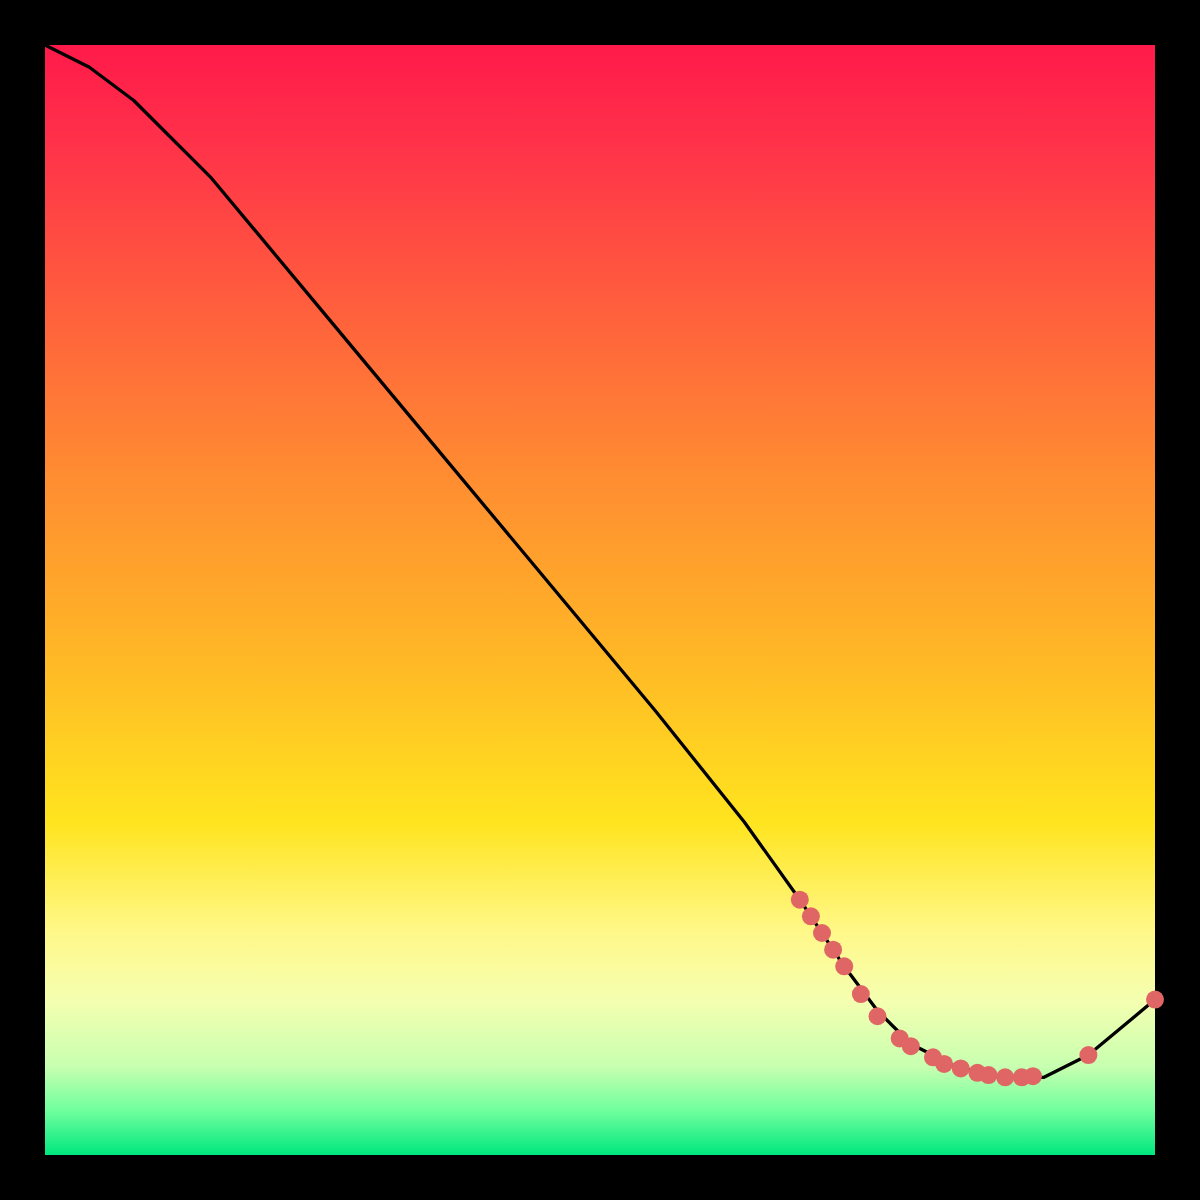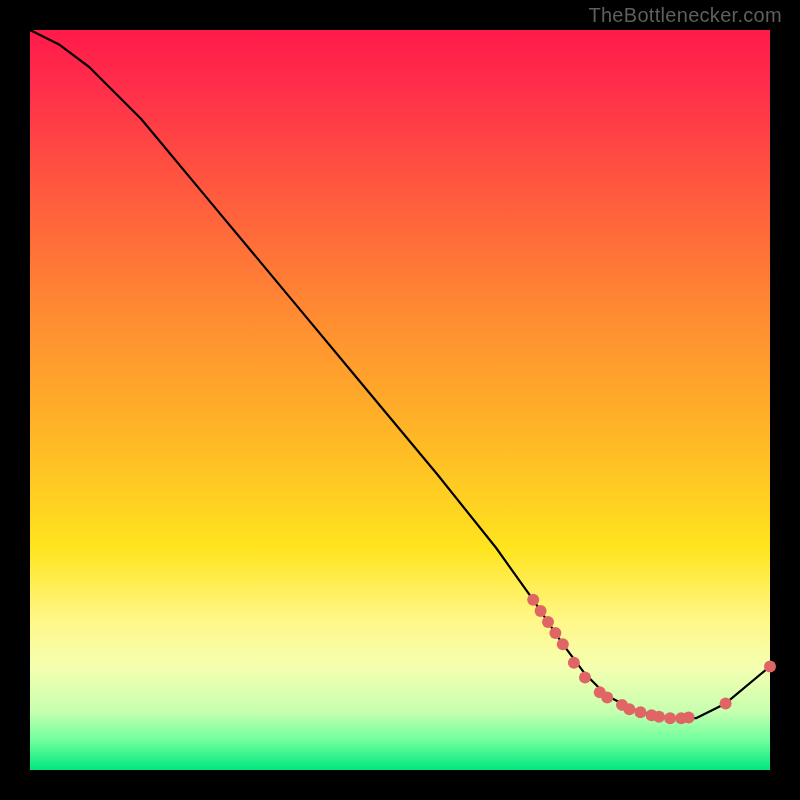--- a/index.html
+++ b/index.html
@@ -54,21 +54,20 @@
     top: 0;
     width: 740px;
     height: 740px;
     overflow: visible;
   }
 </style>
 </head>
 <body>
 
 <div class="frame">
-  <div class="attribution">TheBottlenecker.com</div>
 
   <div class="plot-area">
     <svg class="curve" viewBox="0 0 740 740">
       <path id="curve-path" fill="none" stroke="#000000" stroke-width="2.2" stroke-linecap="round" stroke-linejoin="round" d="M0.00 0.00 L29.60 14.80 L59.20 37.00 L111.00 88.80 L185.00 177.60 L259.00 266.40 L333.00 355.20 L407.00 444.00 L466.20 518.00 L503.20 569.80 L518.00 592.00 L532.80 614.20 L555.00 643.80 L577.20 666.00 L606.80 680.80 L636.40 688.20 L666.00 688.20 L695.60 673.40 L740.00 636.40"></path>
       <g id="markers-group">
           <circle cx="503.20" cy="569.80" r="6" fill="#e06666"></circle>
           <circle cx="510.60" cy="580.90" r="6" fill="#e06666"></circle>
           <circle cx="518.00" cy="592.00" r="6" fill="#e06666"></circle>
           <circle cx="525.40" cy="603.10" r="6" fill="#e06666"></circle>
           <circle cx="532.80" cy="614.20" r="6" fill="#e06666"></circle>

